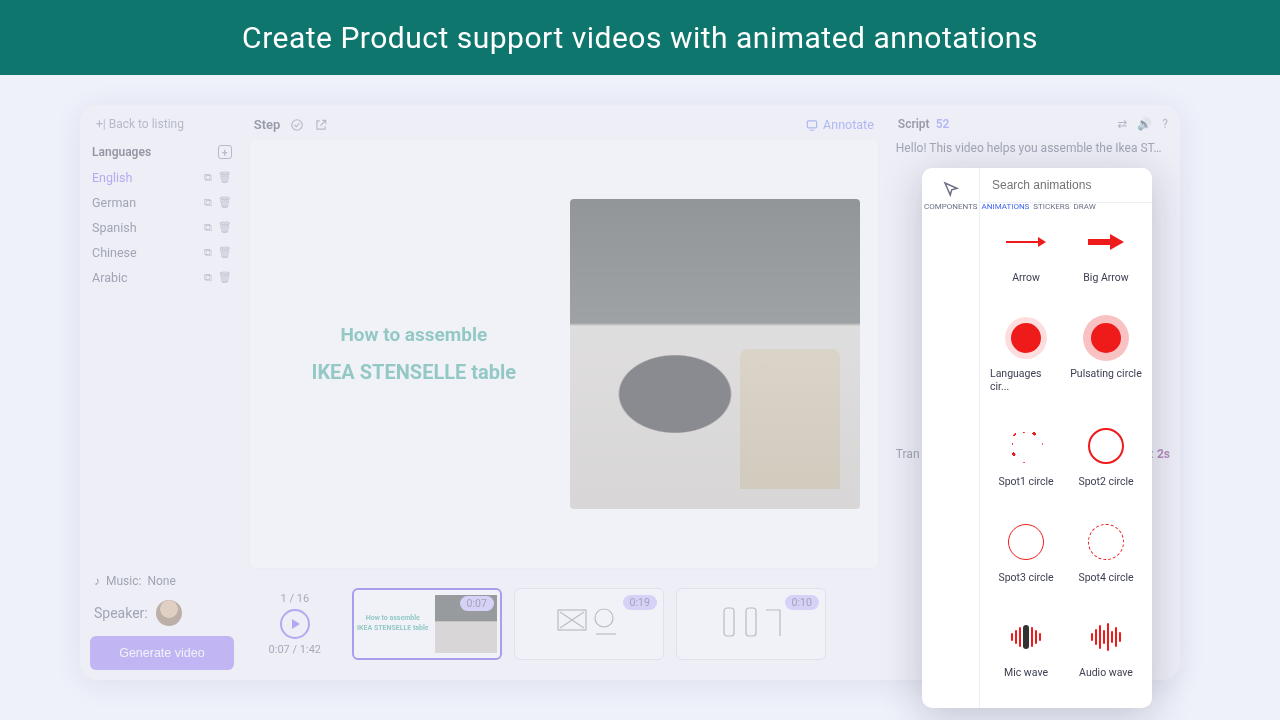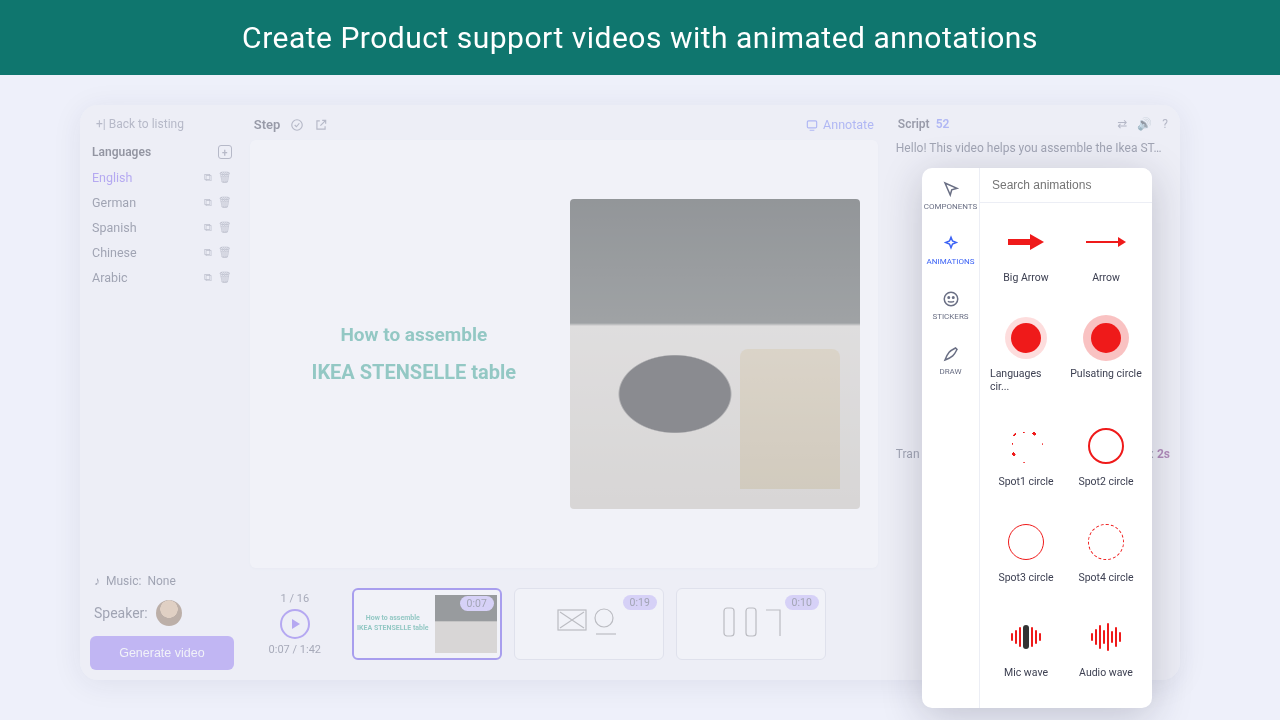--- a/index.html
+++ b/index.html
@@ -117,21 +117,21 @@
     position:absolute;
     left:922px; top:168px;
     width:230px; height:540px;
     background:#fff;
     border-radius:10px;
     box-shadow:0 8px 40px rgba(30,30,60,.22);
     display:flex;
     overflow:hidden;
     z-index:50;
   }
-  .anim-tabs{width:58px;border-right:1px solid #eceef5;display:flex;flex-direction:column;}
+  .anim-tabs{width:58px;border-right:1px solid #eceef5;display:flex;flex-direction:row;}
   .anim-tab{padding:12px 2px;text-align:center;font-size:8px;color:#6a6f84;display:flex;flex-direction:column;align-items:center;gap:4px;}
   .anim-tab.active{color:#3c63f5;}
   .anim-tab .tico{width:18px;height:18px;}
   .anim-main{flex:1;display:flex;flex-direction:column;}
   .anim-search{border:none;border-bottom:1px solid #eceef5;padding:10px 12px;font-size:12px;color:#8a8ea0;outline:none;width:100%;}
   .anim-grid{flex:1;overflow:auto;padding:10px 8px;display:grid;grid-template-columns:1fr 1fr;gap:6px 4px;}
   .anim-cell{display:flex;flex-direction:column;align-items:center;gap:6px;font-size:10.5px;color:#3d4052;padding:6px 2px;}
   .anim-icon{width:46px;height:46px;display:flex;align-items:center;justify-content:center;}
   .circle-fill{width:30px;height:30px;border-radius:50%;background:#ef1a1a;box-shadow:0 0 0 6px rgba(239,26,26,.15);}
   .circle-blink{width:30px;height:30px;border-radius:50%;background:#ef1a1a;box-shadow:0 0 0 8px rgba(239,80,80,.35);}
@@ -325,35 +325,35 @@
         </svg>
       <span>DRAW</span>
     </div>
   </div>
   <div class="anim-main">
     <input class="anim-search" placeholder="Search animations" style="">
     <div class="anim-grid">
 
       <div class="anim-cell">
         <div class="anim-icon">
+            <svg width="44" height="14">
+              <path d="M2 7h34" stroke="#ef1a1a" stroke-width="2"></path>
+              <path d="M34 2l8 5-8 5z" fill="#ef1a1a"></path>
+            </svg>
+          </div>
+        <span>Arrow</span>
+      </div>
+      <div class="anim-cell">
+        <div class="anim-icon">
             <svg width="44" height="20">
               <path d="M4 10h24" stroke="#ef1a1a" stroke-width="6"></path>
               <path d="M26 2l14 8-14 8z" fill="#ef1a1a"></path>
             </svg>
           </div>
         <span>Big Arrow</span>
-      </div>
-      <div class="anim-cell">
-        <div class="anim-icon">
-            <svg width="44" height="14">
-              <path d="M2 7h34" stroke="#ef1a1a" stroke-width="2"></path>
-              <path d="M34 2l8 5-8 5z" fill="#ef1a1a"></path>
-            </svg>
-          </div>
-        <span>Arrow</span>
       </div>
 
       <div class="anim-cell">
         <div class="anim-icon">
             <div class="circle-fill"></div>
           </div>
         <span>Languages cir...</span>
       </div>
       <div class="anim-cell">
         <div class="anim-icon">

